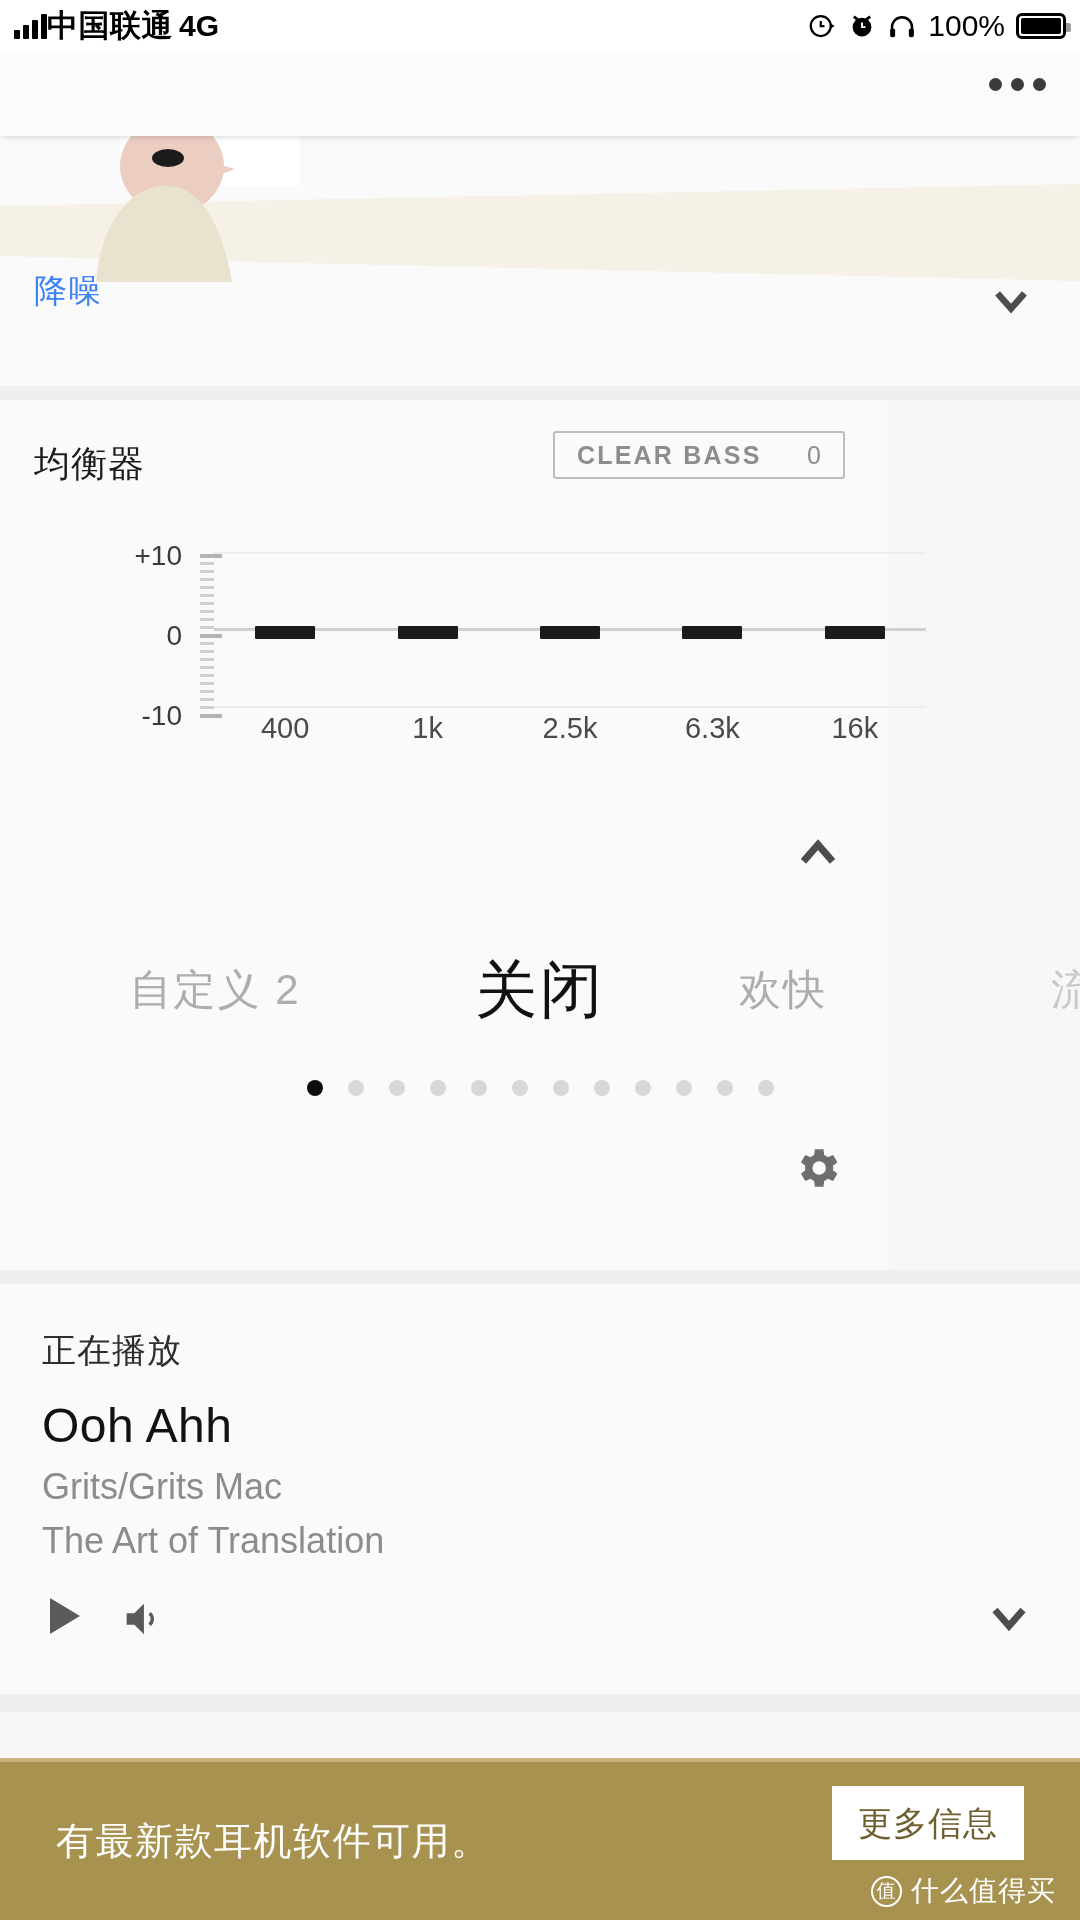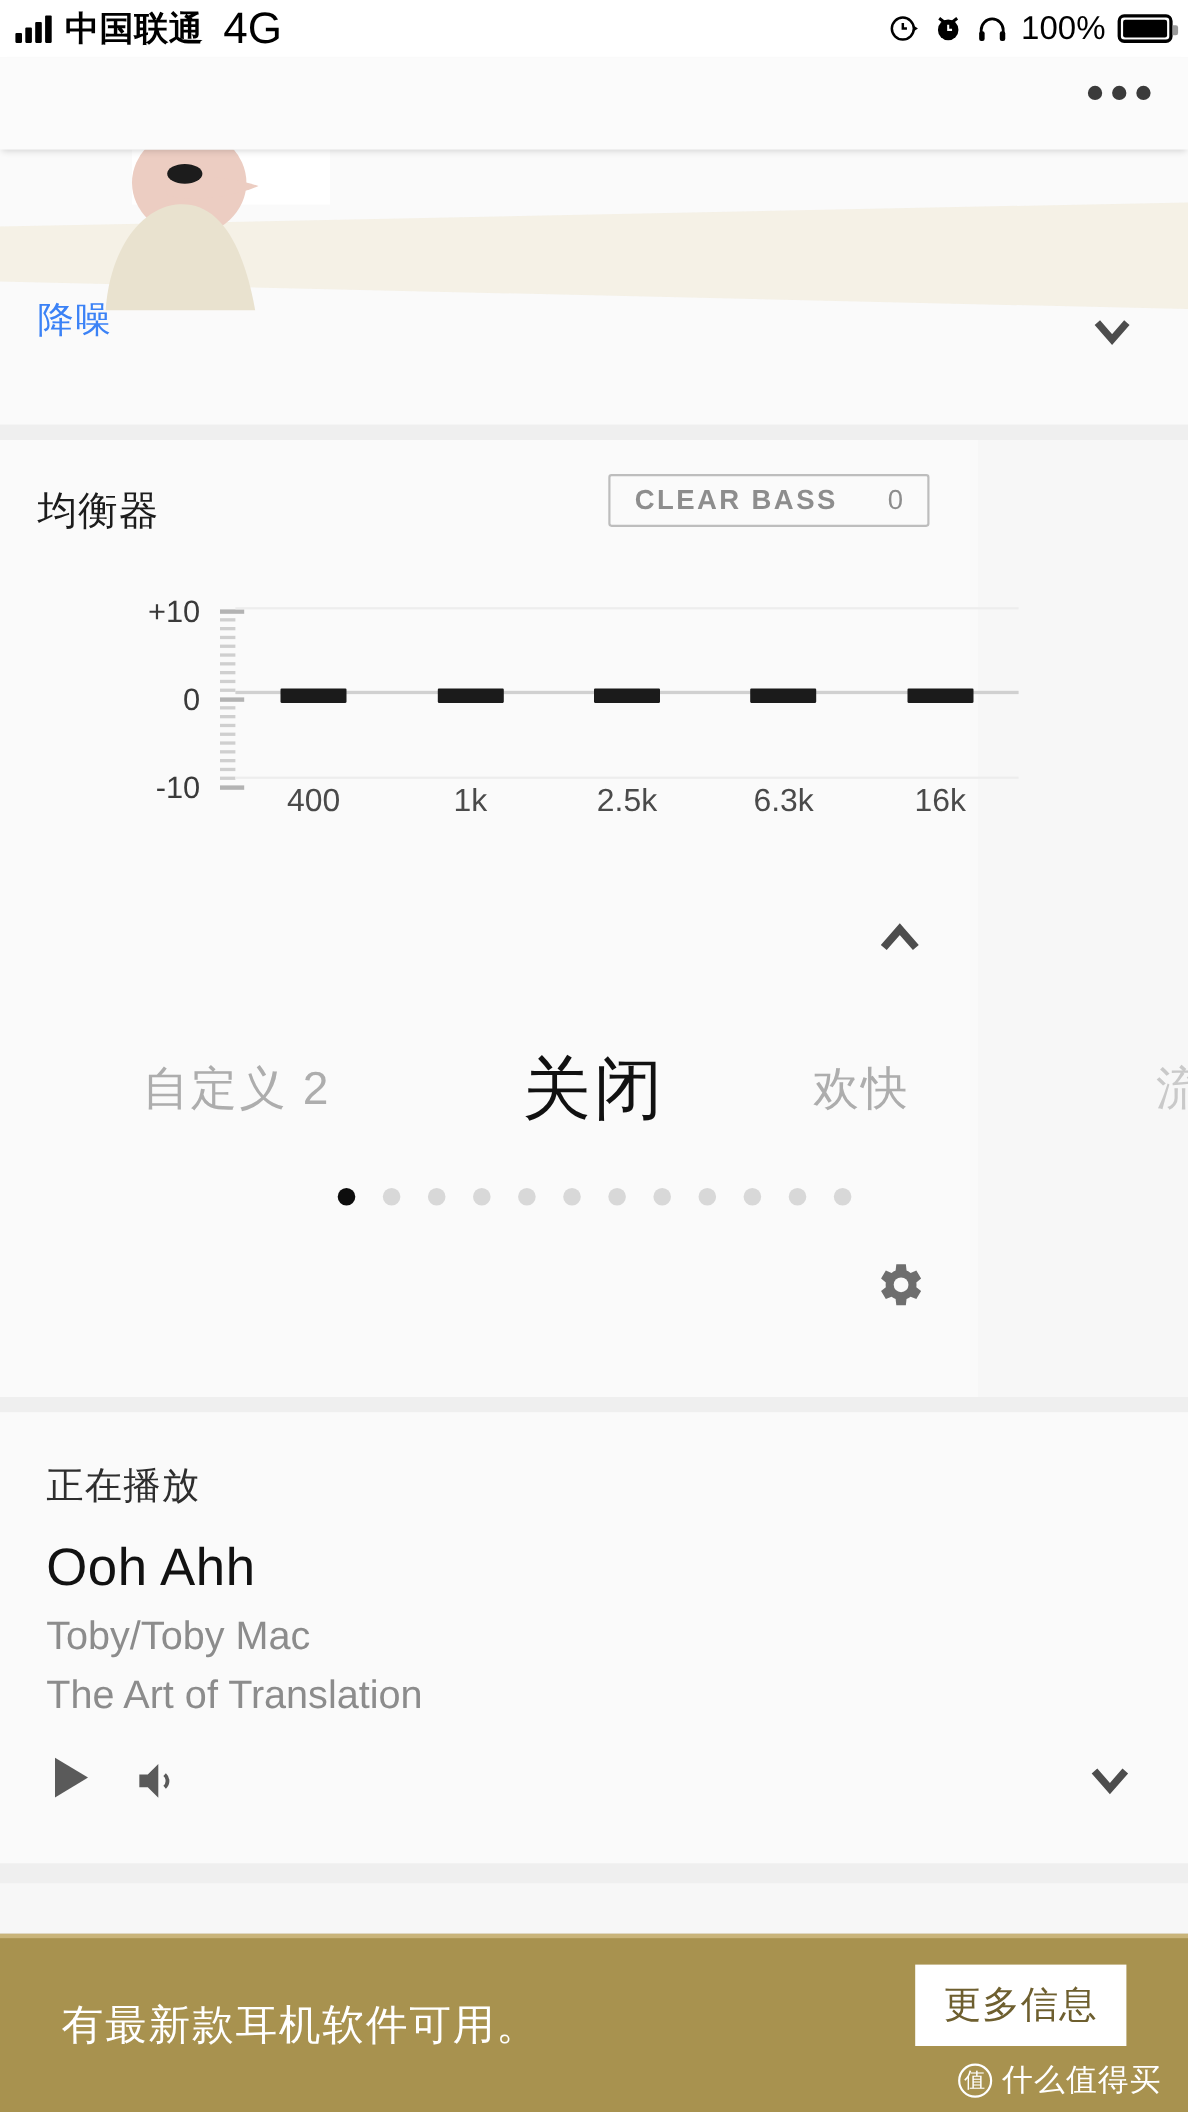--- a/index.html
+++ b/index.html
@@ -12,29 +12,29 @@
   #app { position: relative; width: 1080px; height: 1920px; background: #f7f7f7; }
 
   
   .statusbar {
     position: absolute; top: 0; left: 0; width: 1080px; height: 52px;
     background: #ffffff;
     display: flex; align-items: center;
     padding: 0 14px;
     color: #000;
   }
-  .sb-left { display: flex; align-items: center; gap: 12px; }
+  .sb-left { display: flex; align-items: center; gap: 0; }
   .sb-signal { display: flex; align-items: flex-end; gap: 3px; height: 26px; }
   .sb-signal i { display: block; width: 6px; background: #000; border-radius: 1px; }
   .sb-signal i:nth-child(1) { height: 9px; }
   .sb-signal i:nth-child(2) { height: 14px; }
   .sb-signal i:nth-child(3) { height: 19px; }
   .sb-signal i:nth-child(4) { height: 25px; }
   .sb-carrier { font-size: 31px; font-weight: 600; letter-spacing: .5px; }
-  .sb-net { font-size: 40px; font-weight: 400; margin-left: 6px; }
+  .sb-net { font-size: 30px; font-weight: 700; margin-left: 6px; }
   .sb-center {
     position: absolute; left: 0; right: 0; text-align: center;
     font-size: 31px; font-weight: 700; letter-spacing: 1px; pointer-events: none;
   }
   .sb-right {
     margin-left: auto; display: flex; align-items: center; gap: 11px; z-index: 2;
   }
   .sb-right svg { display: block; }
   .sb-batt-txt { font-size: 30px; font-weight: 500; }
   .sb-batt {
@@ -346,21 +346,21 @@
       <path fill="#6e6e6e" d="M19.4 13a7.6 7.6 0 0 0 0-2l2-1.6-2-3.4-2.4 1a7.5 7.5 0 0 0-1.7-1L15 3.4h-4l-.3 2.6a7.5 7.5 0 0 0-1.7 1l-2.4-1-2 3.4L6.6 11a7.6 7.6 0 0 0 0 2l-2 1.6 2 3.4 2.4-1a7.5 7.5 0 0 0 1.7 1l.3 2.6h4l.3-2.6a7.5 7.5 0 0 0 1.7-1l2.4 1 2-3.4z"></path>
       <circle cx="13" cy="12" r="3.1" fill="#fafafa"></circle>
     </svg>
   </div>
 
   <div class="card-gap" style="top:1270px"></div>
 
   <div class="np-card">
     <div class="np-kicker">正在播放</div>
     <div class="np-track">Ooh Ahh</div>
-    <div class="np-artist">Toby/Toby Mac</div>
+    <div class="np-artist">Grits/Grits Mac</div>
     <div class="np-album">The Art of Translation</div>
     <svg class="np-play" viewBox="0 0 24 24">
       <path d="M5 3 L20 12 L5 21 Z" fill="#5a5a5a"></path>
     </svg>
     <svg class="np-vol" viewBox="0 0 24 24">
       <path d="M4 9 h4 L13 4 v16 L8 15 H4 Z" fill="#5a5a5a"></path>
       <path d="M16 9 a4 4 0 0 1 0 6" fill="none" stroke="#5a5a5a" stroke-width="1.8"></path>
     </svg>
     <svg class="np-chev" viewBox="0 0 24 24">
       <path d="M5 8 L12 16 L19 8" fill="none" stroke="#4d4d4d" stroke-width="3.4"></path>

